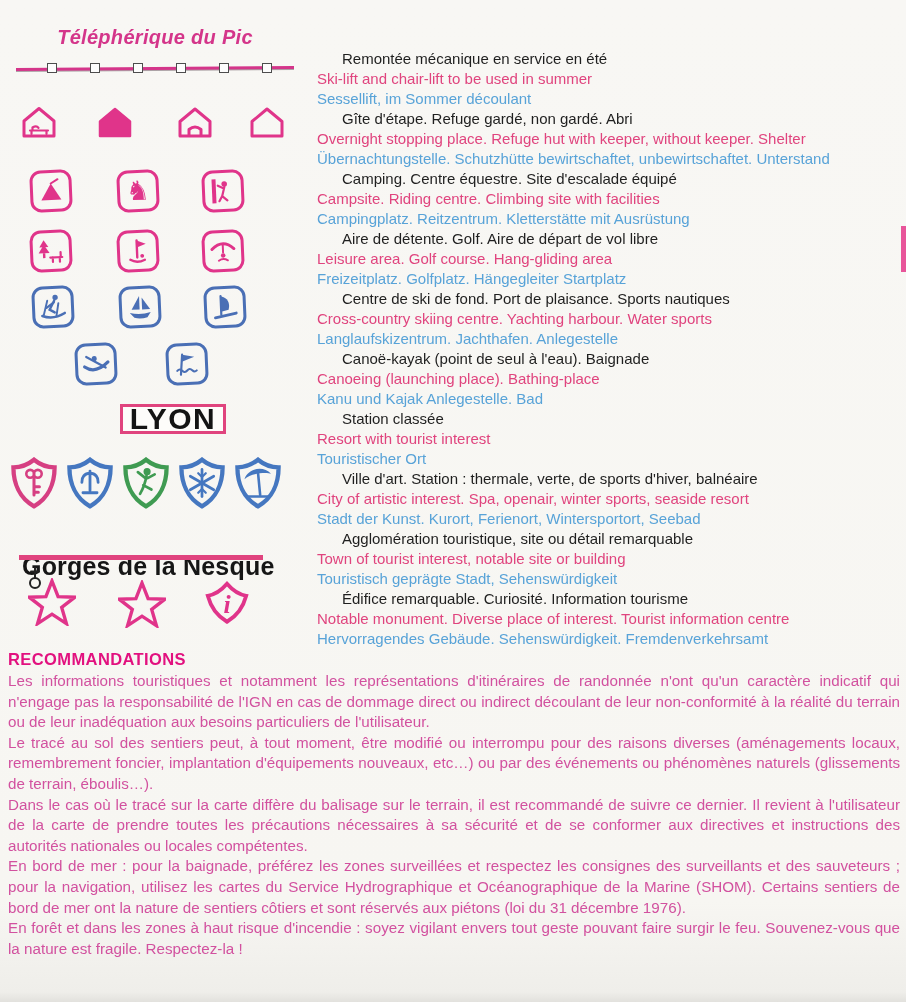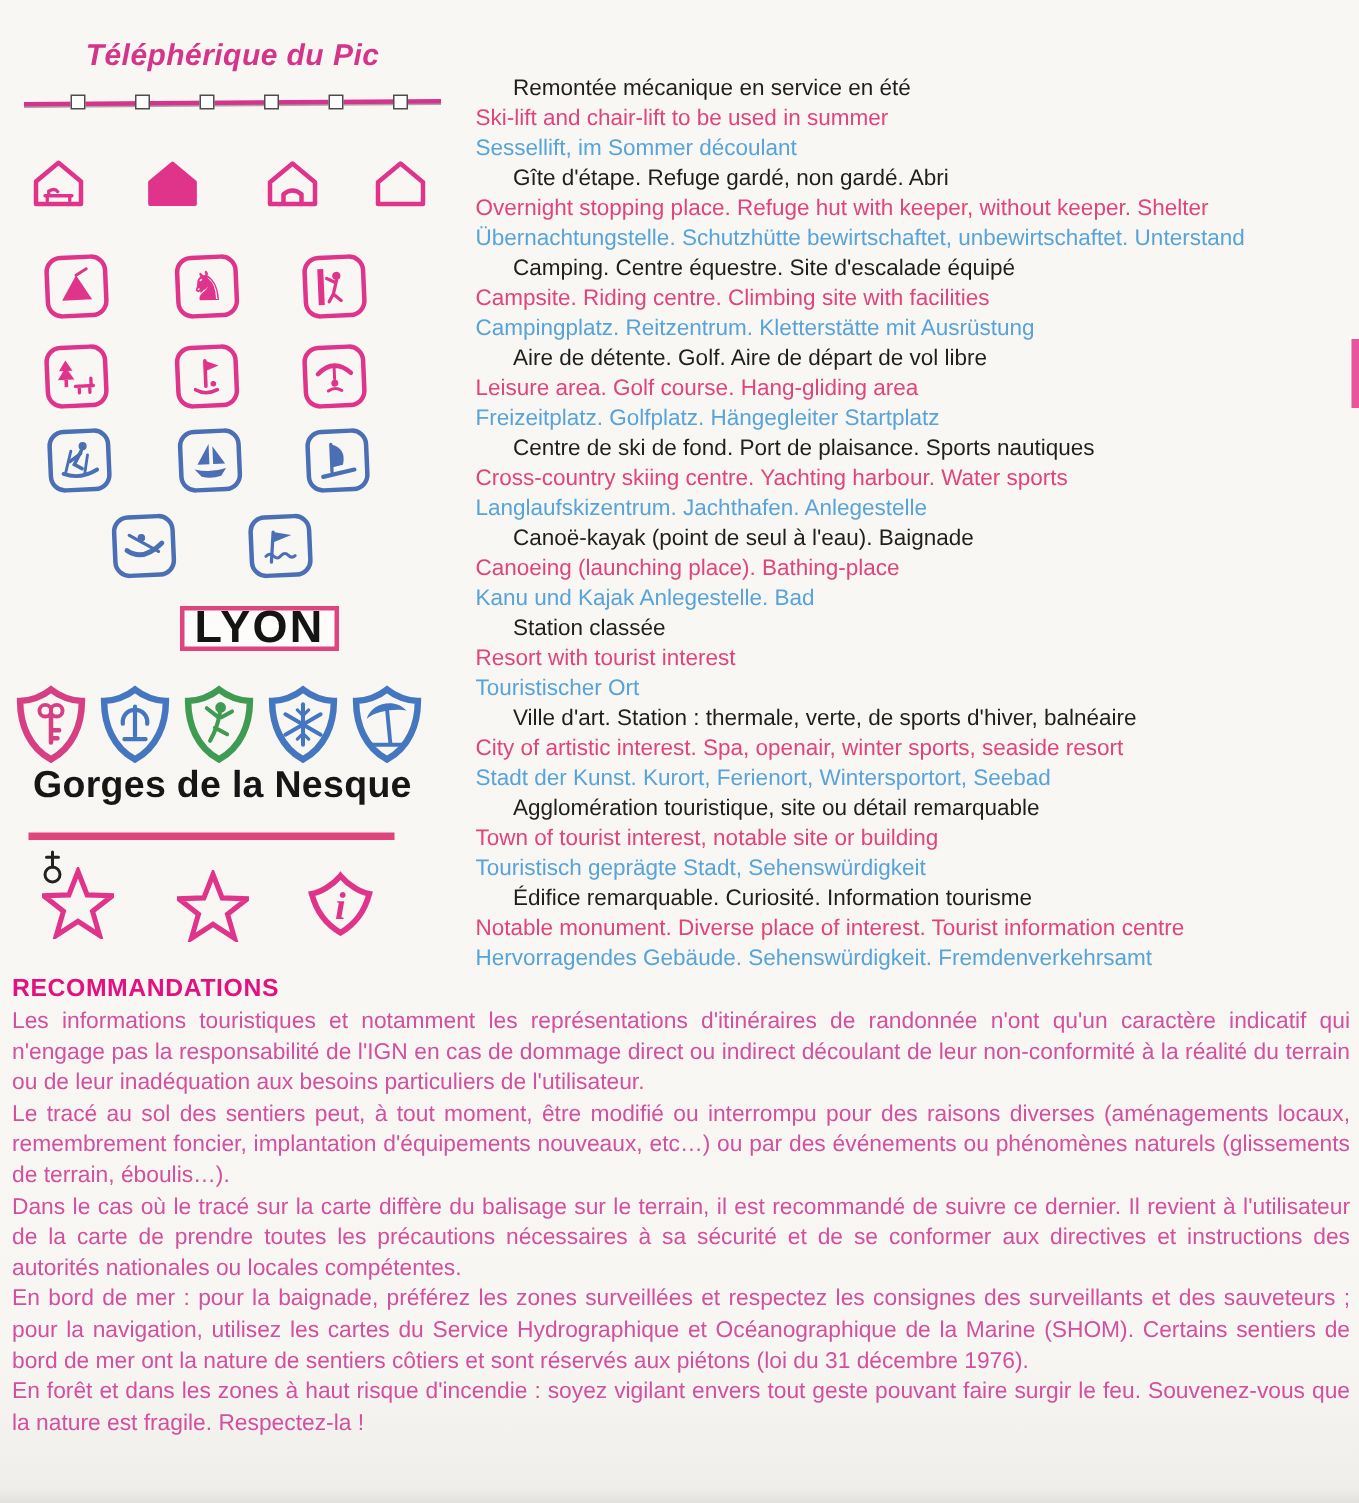--- a/index.html
+++ b/index.html
@@ -40,21 +40,21 @@
   .sq svg{ display:block; }
   .knight{ font-size:27px; line-height:1; color:#e0348a; transform:rotate(2deg); }
   .lyon-box{
     position:absolute; left:92px; top:404px; width:106px; height:30px;
     border:3.5px solid #e0447e; display:flex; align-items:center; justify-content:center;
     background:#fdfcfa;
     margin-left:28px;
   }
   .lyon-box span{ font-size:30px; font-weight:800; color:#141414; letter-spacing:1.5px; }
   .gorges{
-    position:absolute; left:22px; top:509px; width:250px;
+    position:absolute; left:22px; top:552px; width:250px;
     font-size:25px; font-weight:800; color:#161616; letter-spacing:.2px; white-space:nowrap;
   }
   .gorges-underline{
     position:absolute; left:19px; top:555px; width:244px; height:4.5px; background:#e0447e;
   }
   
   .entries{ position:absolute; left:317px; top:49px; width:586px; }
   .entry-line{ height:20px; font-size:15px; line-height:20px; white-space:nowrap; }
   .fr{ color:#1f1f1f;margin-left:25px; }
   .en{ color:#e0447e; }

